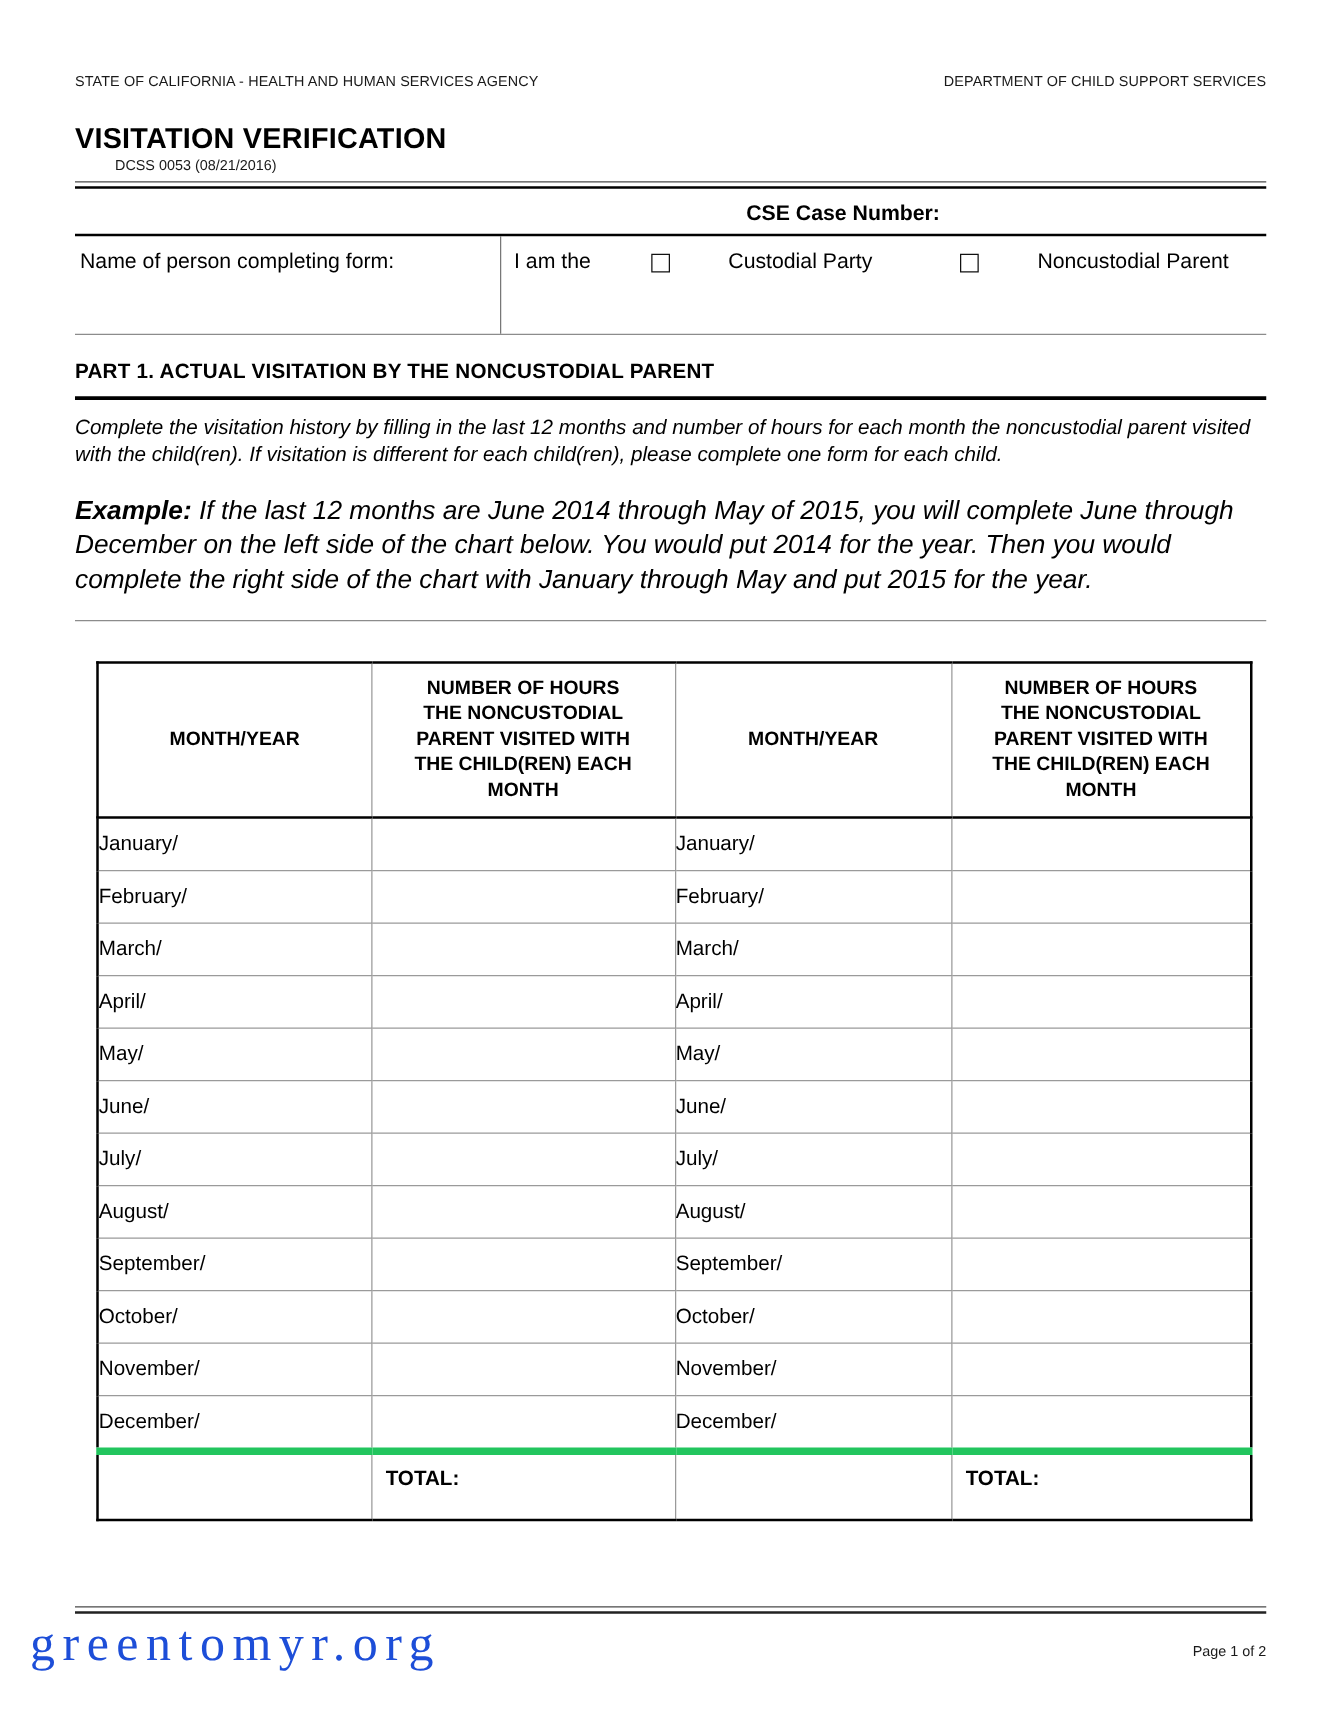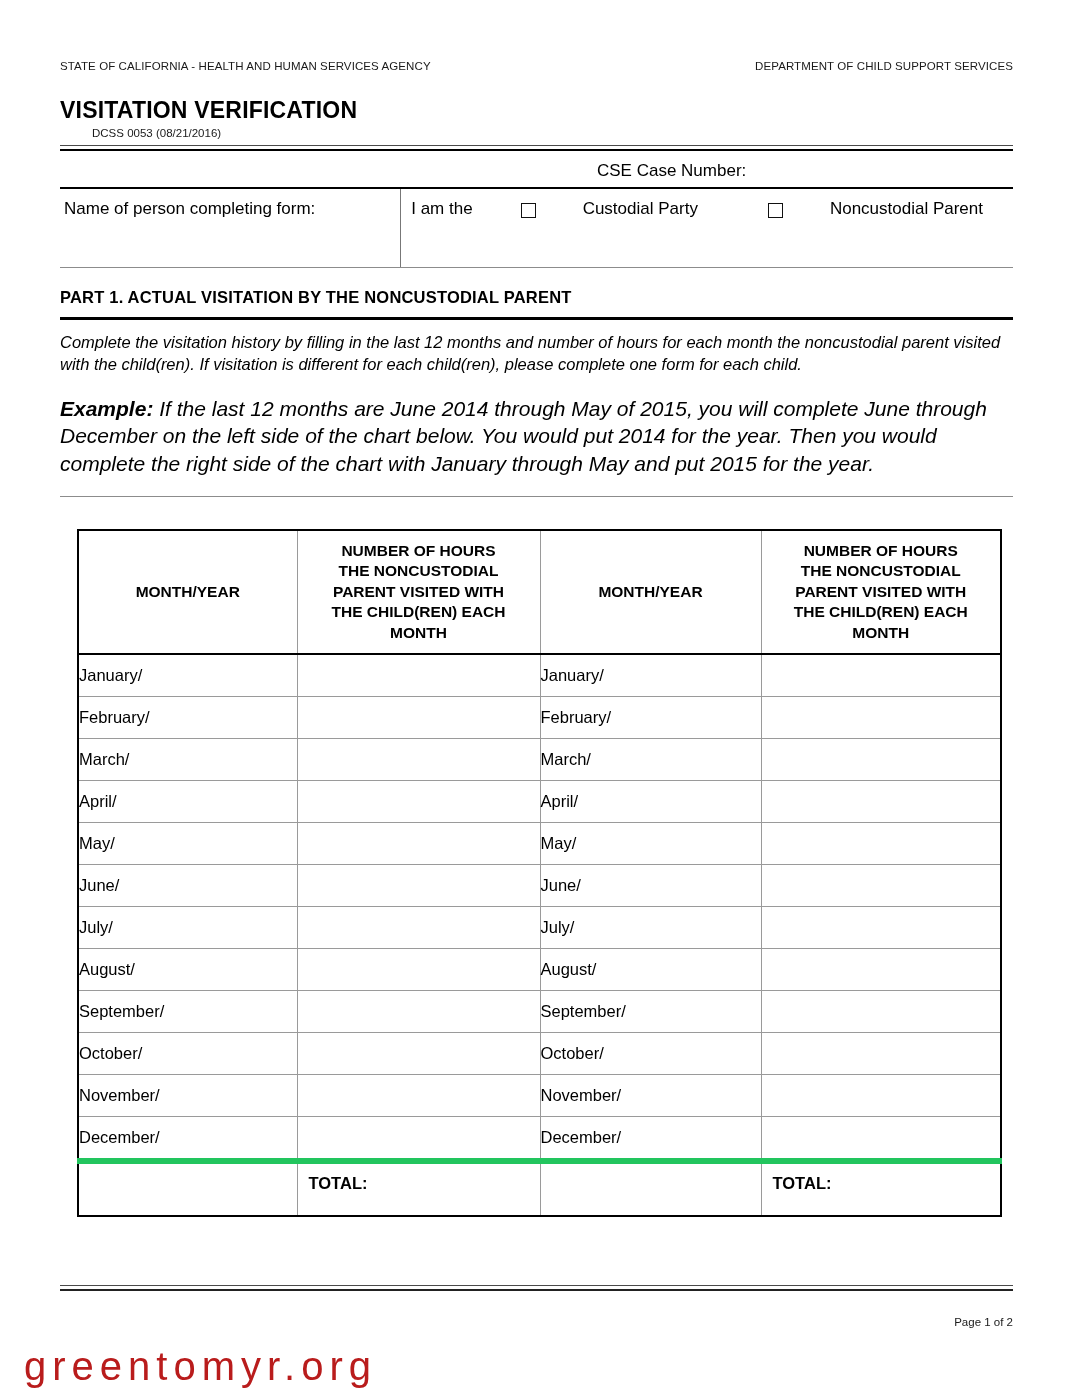--- a/index.html
+++ b/index.html
@@ -78,20 +78,21 @@
   }
   .case-row {
     height: 32px;
     display: flex;
     align-items: center;
   }
   .case-label {
     margin-left: 537px;
     font-size: 17px;
     white-space: nowrap;
+    font-weight: bold;
   }
 
   .name-row {
     position: relative;
     height: 78px;
     border-top: 2px solid #000;
     border-bottom: 1px solid #8c8c8c;
     display: flex;
   }
   .name-left {
@@ -246,25 +247,25 @@
   .page-num {
     margin-top: 25px;
     text-align: right;
     font-size: 11.5px;
     color: #1a1a1a;
   }
 
   .watermark {
     position: absolute;
     left: 24px;
-    top: 1344px;
-    font-family: Liberation Sans, sans-serif;
+    top: 1291px;
+    font-family: Liberation Serif, serif;
     font-size: 40px;
     letter-spacing: 6px;
-    color: #b91c1c;
+    color: #1d4ed8;
     white-space: nowrap;
   }
 </style>
 </head>
 <body>
 
 <div class="page">
   <div class="content">
 
     <div class="agency-row">

